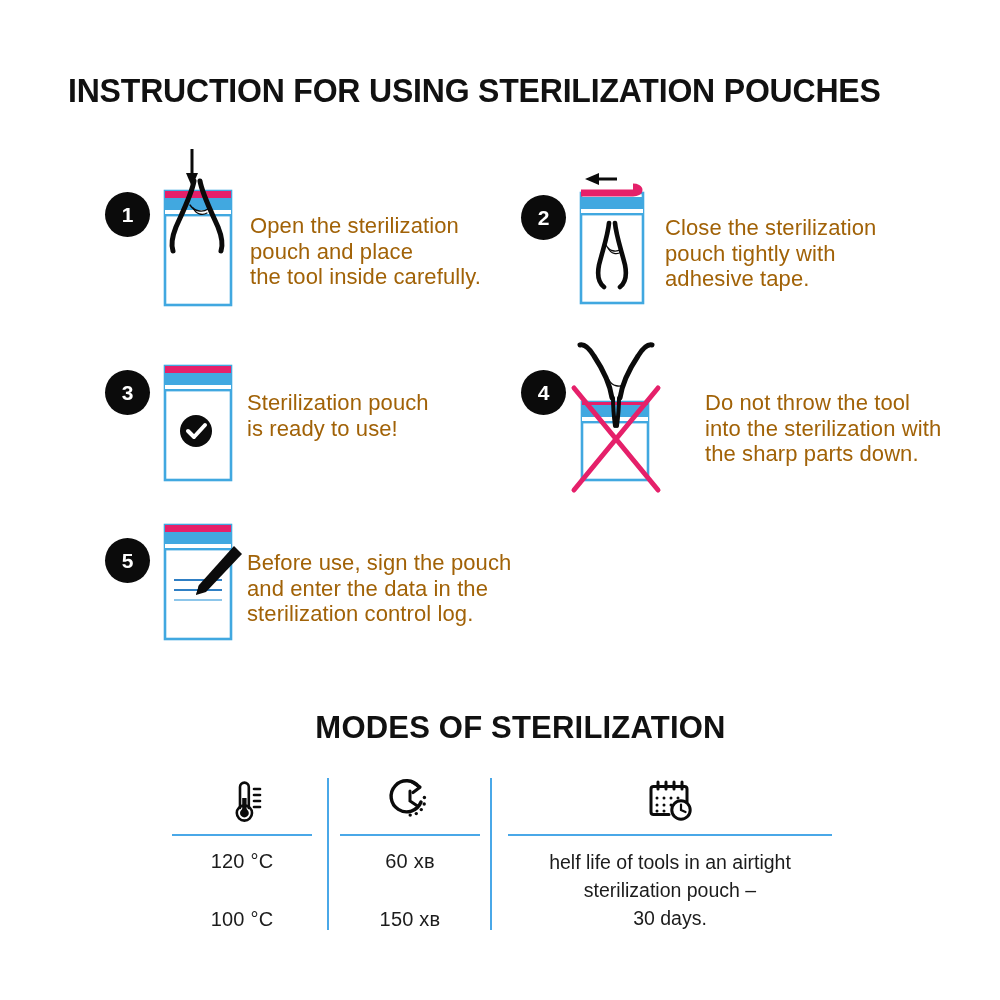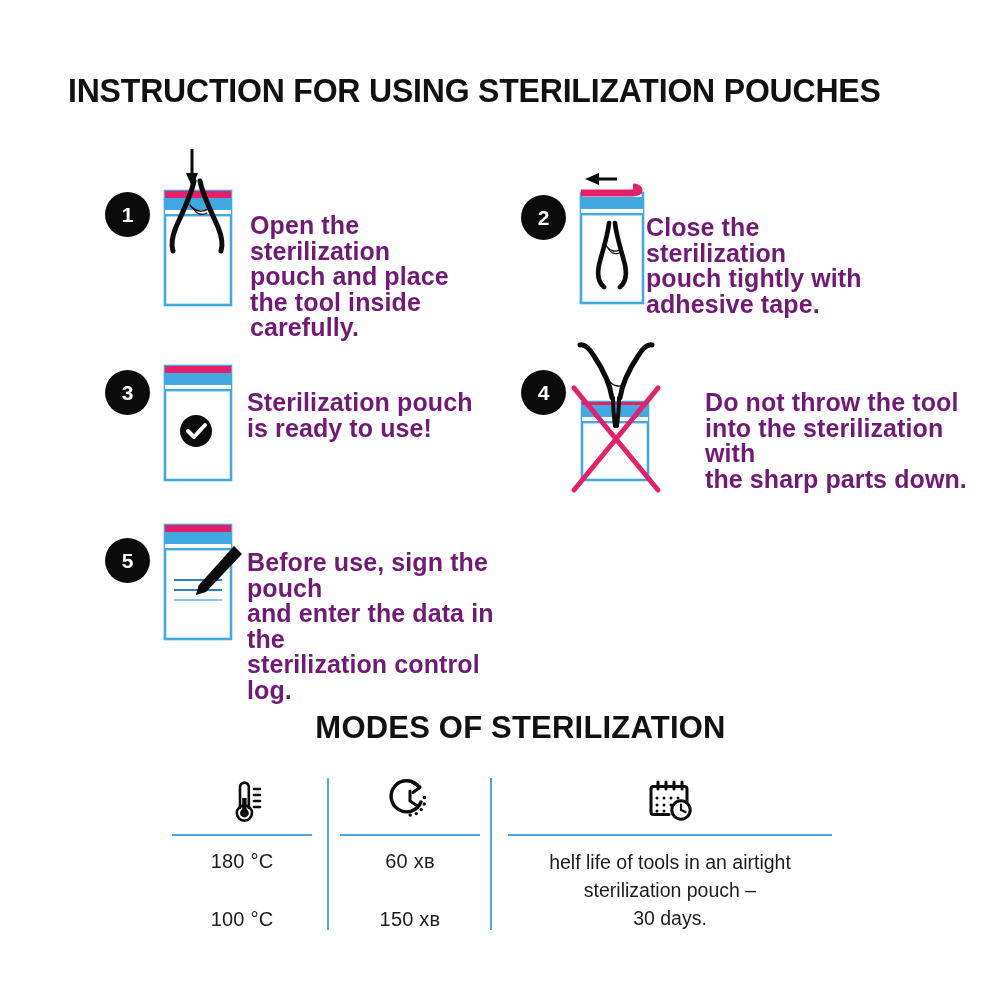--- a/index.html
+++ b/index.html
@@ -52,24 +52,24 @@
     color: #ffffff;
     font-size: 21px;
     font-weight: 700;
     display: flex;
     align-items: center;
     justify-content: center;
     line-height: 1;
   }
   .step-text {
     position: absolute;
-    font-size: 25px;
+    font-size: 22px;
     line-height: 25.5px;
-    color: #701a75;
-    font-weight: 700;
+    color: #a16207;
+    font-weight: 400;
     letter-spacing: 0.1px;
     white-space: pre-line;
   }
   .pouch-art { position: absolute; }
 
   
   .modes-wrap { position: absolute; left: 0; top: 768px; width: 1000px; height: 175px; }
   .mode-col { position: absolute; top: 0; }
   .mode-icon {
     position: absolute; top: 6px; left: 0; width: 100%;
@@ -164,21 +164,21 @@
       <rect x="6" y="48" width="62" height="2.4" fill="#41A8E0"></rect>
 
       <g fill="none" stroke="#0b0b0b" stroke-linecap="round">
         <path d="M34,58 C33,70 28,84 24,100 C22,110 24,118 29,122" stroke-width="4.6"></path>
         <path d="M40,58 C41,70 46,84 50,100 C52,110 50,118 45,122" stroke-width="4.6"></path>
         <path d="M31,80 C34,86 41,88 46,84" stroke-width="1.3"></path>
         <path d="M33,83 C36,89 42,90 46,87" stroke-width="1.1"></path>
       </g>
     </svg>
 
-    <div class="step-text" style="left:646px; top:215px; width:250px;">Close the sterilization
+    <div class="step-text" style="left:665px; top:215px; width:250px;">Close the sterilization
 pouch tightly with
 adhesive tape.</div>
   </div>
 
   <div class="step">
     <div class="badge" style="left:105px; top:370px;">3</div>
 
     <svg class="pouch-art" style="left:162px; top:363px;" width="72" height="120" viewBox="0 0 72 120">
       <rect x="3" y="3" width="66" height="114" fill="#ffffff" stroke="#41A8E0" stroke-width="2.6"></rect>
       <rect x="3" y="3" width="66" height="7" fill="#E5206A"></rect>
@@ -272,21 +272,21 @@
             <line x1="32" y1="11" x2="38" y2="11"></line>
             <line x1="32" y1="17" x2="38" y2="17"></line>
             <line x1="32" y1="23" x2="38" y2="23"></line>
             <line x1="32" y1="29" x2="38" y2="29"></line>
           </g>
           <circle cx="22.4" cy="35" r="4.4" fill="#0b0b0b"></circle>
           <rect x="20.2" y="20" width="4.4" height="14" fill="#0b0b0b"></rect>
         </svg>
       </div>
       <div class="mode-rule"></div>
-      <div class="mode-val v1">180 °C</div>
+      <div class="mode-val v1">120 °C</div>
       <div class="mode-val v2">100 °C</div>
     </div>
 
     <div class="mode-col" style="left:340px; width:140px;">
       <div class="mode-icon">
         <svg width="46" height="46" viewBox="0 0 46 46">
           <g fill="none" stroke="#0b0b0b" stroke-width="3.4" stroke-linecap="round">
             <path d="M32,9 A15.5,15.5 0 1 0 34,24"></path>
             <polyline points="25,4 33,9.2 26,14.5" stroke-width="3.2" fill="none" stroke-linejoin="round"></polyline>
             <polyline points="23,13 23,23 30.5,28" stroke-width="3"></polyline>

